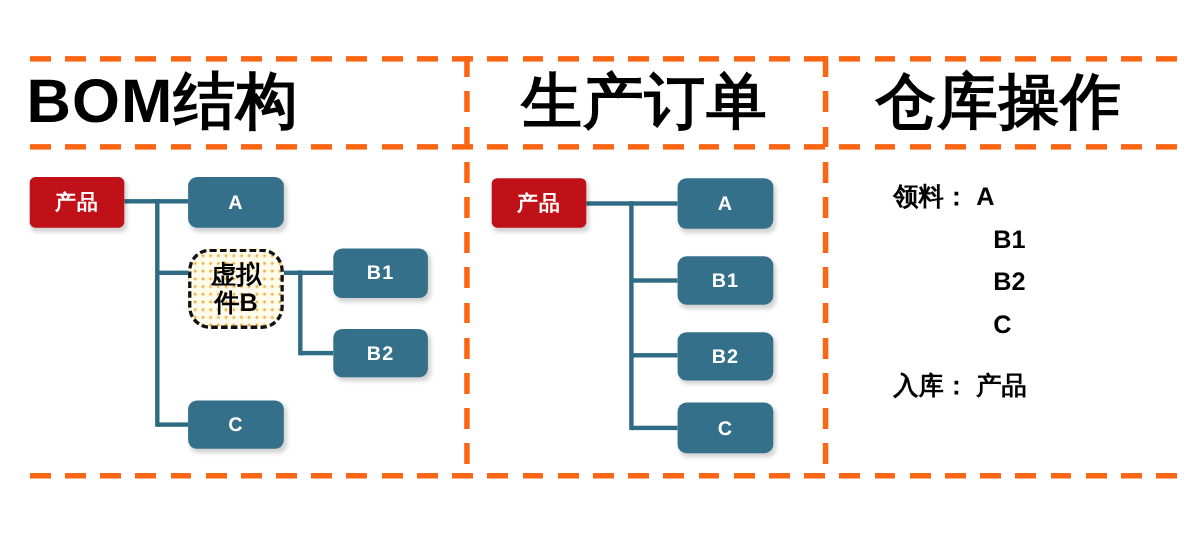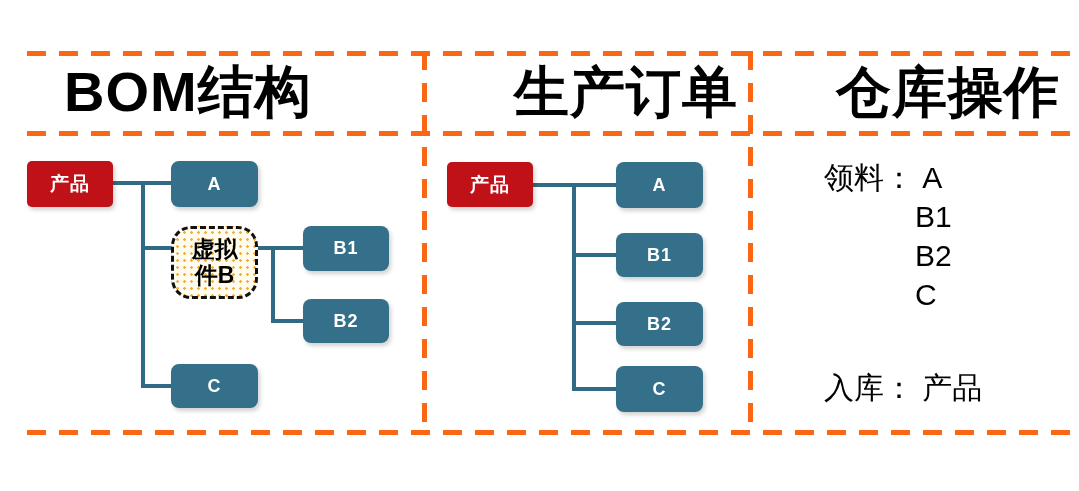--- a/index.html
+++ b/index.html
@@ -24,21 +24,20 @@
       #FA6613 0, #FA6613 19px, transparent 19px, transparent 32px);
   }
 
   
   .title {
     position: absolute; top: 53px; height: 79px;
     display: flex; align-items: center;
     font-weight: bold; color: #000;
     font-size: 56px; letter-spacing: 1px;
     white-space: nowrap;
-    margin-left: 40px;
   }
   .title.centered { justify-content: center; }
 
   
   .node {
     position: absolute;
     display: flex; align-items: center; justify-content: center;
     color: #fff; font-weight: bold; font-size: 18px;
     border-radius: 8px;
     box-shadow: 2px 3px 4px rgba(0,0,0,0.18);
@@ -56,22 +55,22 @@
     text-align: center; flex-direction: column;
     box-shadow: none; letter-spacing: 0;
   }
 
   
   .line { position: absolute; background: #2F6B84; }
 
   
   .wh-line {
     position: absolute;
-    font-size: 30px; font-weight: normal; color: #000;
-    white-space: nowrap; line-height: 28px; margin-left: 12px;
+    font-size: 23px; font-weight: bold; color: #000;
+    white-space: nowrap; line-height: 28px;
   }
 
   
   .watermark {
     position: absolute; left: 780px; top: 432px;
     display: flex; align-items: center;
     color: #A9A9A9; font-size: 30px; letter-spacing: 2px;
     white-space: nowrap;
   }
   .watermark .wm-icon { margin-right: 10px; display: inline-flex; }
@@ -121,19 +120,19 @@
   <div class="node teal" style="left:616px; top:302px; width:87px; height:44px;">B2</div>
   <div class="node teal" style="left:616px; top:366px; width:87px; height:46px;">C</div>
 
   <div class="wh-line" style="left:812px; top:164px;">
     <span>领料：</span>
     <span>A</span>
   </div>
   <div class="wh-line" style="left:903px; top:203px;">B1</div>
   <div class="wh-line" style="left:903px; top:242px;">B2</div>
   <div class="wh-line" style="left:903px; top:281px;">C</div>
-  <div class="wh-line" style="left:812px; top:374px;">
+  <div class="wh-line" style="left:812px; top:336px;">
     <span>入库：</span>
     <span>产品</span>
   </div>
 
 
 </div>
 
 </body></html>

